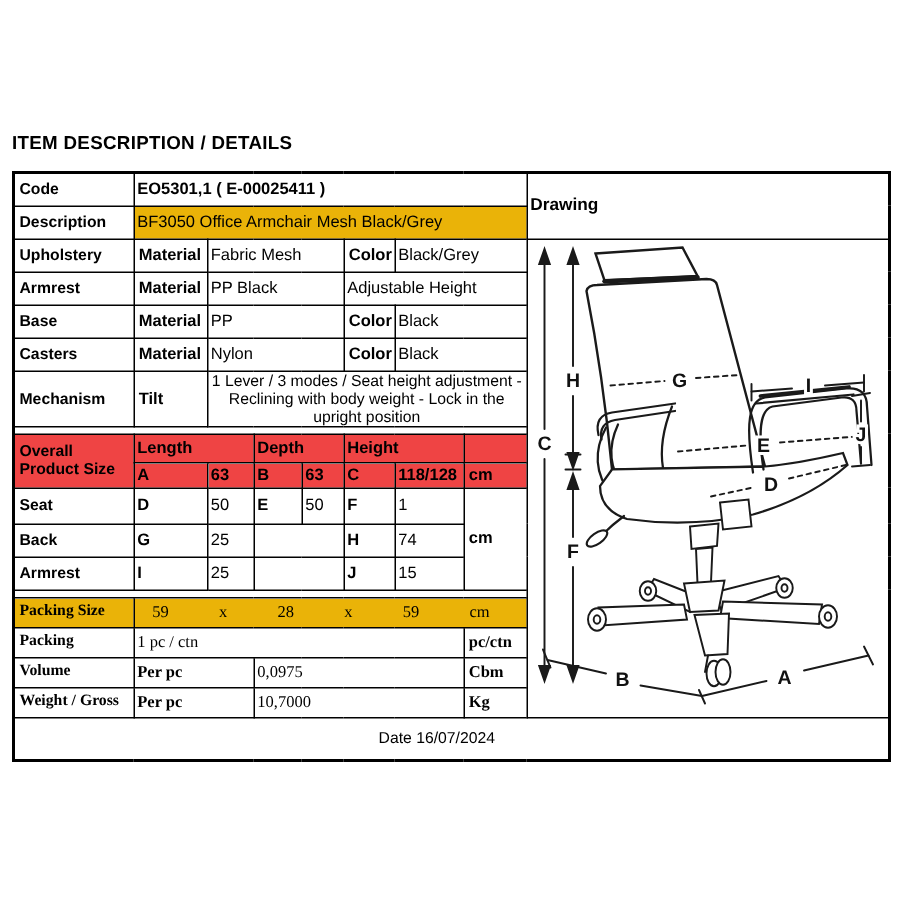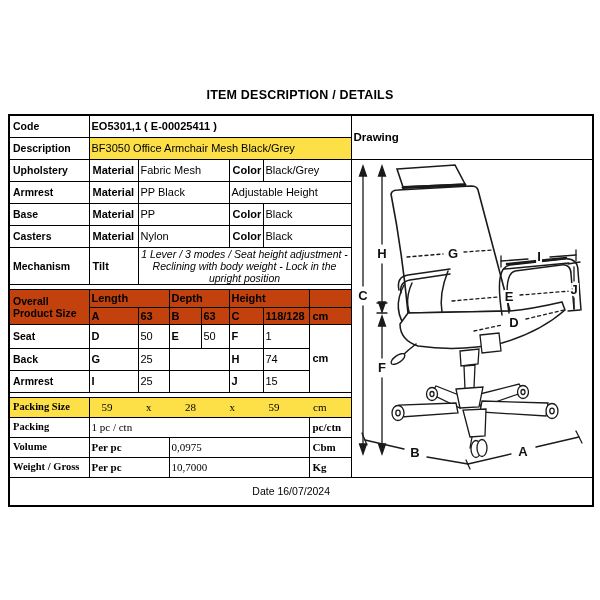--- a/index.html
+++ b/index.html
@@ -1,30 +1,30 @@
 <!DOCTYPE html>
 <html><head>
 <meta charset="utf-8">
 <style>
   html,body{margin:0;padding:0;background:#fff;}
   body{width:600px;height:600px;font-family:"Liberation Sans",sans-serif;color:#000;}
   .sheet{padding:88px 0 0 8px;}
-  .title{width:584px;text-align:center;font-size:12.5px;font-weight:bold;letter-spacing:.2px;margin-bottom:12px;}
+  .title{width:584px;font-size:12.5px;font-weight:bold;letter-spacing:.2px;margin-bottom:12px;}
   table{border-collapse:collapse;table-layout:fixed;width:584px;border:2px solid #000;}
   td{border:1px solid #000;font-size:11px;line-height:12px;padding:0 2px;vertical-align:middle;overflow:hidden;}
   td.lbl{font-weight:bold;padding-left:3px;font-size:10.5px;}
   td.ctr{text-align:left;}
   td.b{font-weight:bold;}
   td.key{font-weight:bold;padding-left:3px;}
   td.unit{font-weight:bold;padding-left:3px;}
-  td.mech{font-size:10.5px;line-height:12px;text-align:center;font-style:italic;}
+  td.mech{font-size:10.5px;line-height:12px;text-align:center;}
   tr.h22{height:22px;margin-left:39px;} tr.h20{height:20px;font-family:Liberation Serif, serif;} tr.h17{height:17px;}
   tr.hmech{height:37px;} tr.spacer{height:5px;} tr.hdate{height:29px;}
-  .yellow{background:#c2410c;}
-  .grey{background:#fde047;}
+  .yellow{background:#ef4444;}
+  .grey{background:#eab308;}
   td.drawhead{font-weight:bold;font-size:11.5px;}
   td.drawcell{vertical-align:top;padding:0;}
   .packrow{display:flex;justify-content:space-between;padding:0 22px 0 10px;}
   td.datecell{text-align:right;padding-right:262px;font-size:10.5px;}
   svg text{font-family:"Liberation Sans",sans-serif;font-weight:bold;font-size:13px;fill:#111;
            paint-order:stroke;stroke:#fff;stroke-width:4px;text-anchor:middle;}
 </style>
 </head>
 <body>
 

